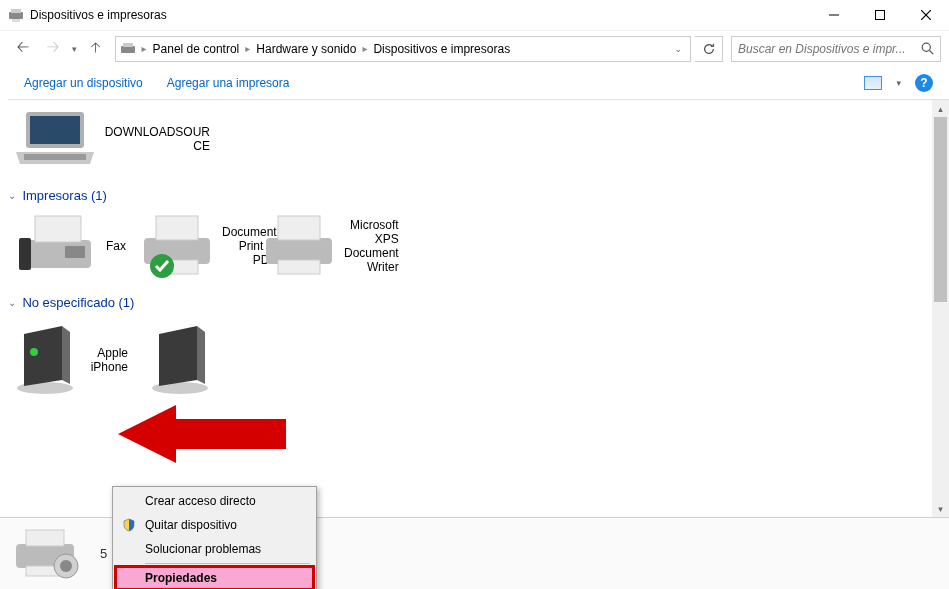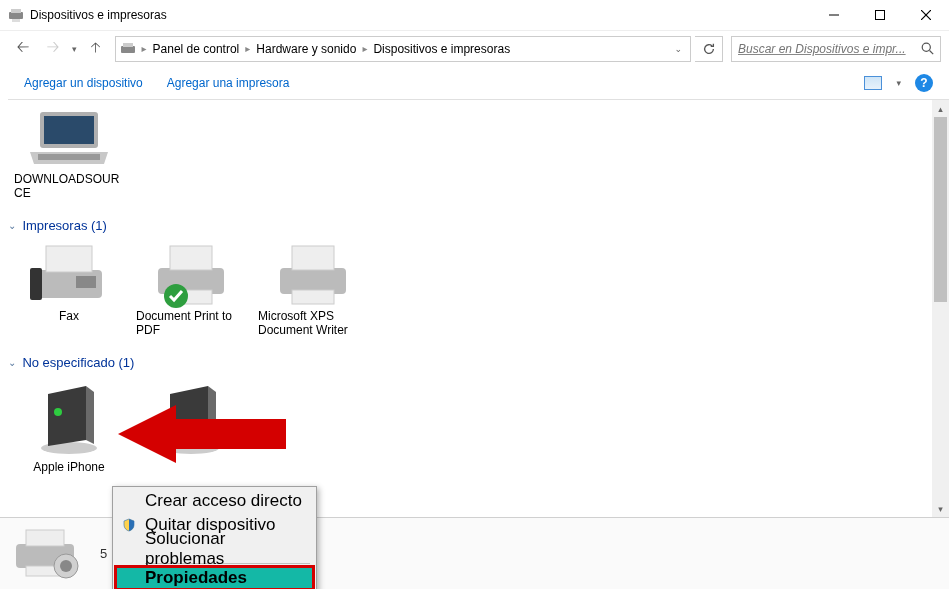--- a/index.html
+++ b/index.html
@@ -17,56 +17,56 @@
     .navbar .nav-arrow { width: 30px; height: 30px; display: flex; align-items: center; justify-content: center; color: #555; font-size: 16px; }
     .navbar .nav-arrow.disabled { color: #ccc; }
     .navbar .nav-up { width: 30px; height: 30px; display: flex; align-items: center; justify-content: center; color: #555; font-size: 14px; }
     .navbar .addr { flex: 1; height: 26px; border: 1px solid #ccc; display: flex; align-items: center; margin: 0 4px; padding: 0 4px; background: #fff; }
     .navbar .addr-icon { width: 16px; height: 16px; margin-right: 4px; }
     .navbar .addr .crumb { padding: 0 4px; cursor: default; white-space: nowrap; }
     .navbar .addr .chev { color: #888; font-size: 10px; padding: 0 2px; }
     .navbar .addr .spacer { flex: 1; }
     .navbar .refresh { width: 28px; height: 26px; border: 1px solid #ccc; border-left: none; display: flex; align-items: center; justify-content: center; margin-right: 8px; color: #555; }
     .navbar .search { width: 210px; height: 26px; border: 1px solid #ccc; display: flex; align-items: center; padding: 0 6px; color: #888; }
-    .navbar .search input { border: none; outline: none; flex: 1; font-size: 12px; color: #888; font-style: italic; text-decoration: underline; }
+    .navbar .search input { border: none; outline: none; flex: 1; font-size: 12px; color: #888; font-style: italic; }
     .navbar .search .si { color: #555; font-size: 13px; }
     .dropchev { font-size: 9px; color: #666; padding: 0 4px; }
 
     
     .toolbar { height: 34px; display: flex; align-items: center; padding: 0 16px; gap: 24px; border-bottom: 1px solid #e0e0e0; margin-left: 8px; }
     .toolbar .tb-link { color: #0066cc; cursor: default; }
     .toolbar .tb-right { margin-left: auto; display: flex; align-items: center; gap: 10px; }
     .viewbox { width: 18px; height: 14px; border: 1px solid #4a90d9; background: linear-gradient(#cfe5f7,#e8f2fb); display: inline-block; }
     .helpicon { width: 18px; height: 18px; border-radius: 50%; background: #1e88e5; color: #fff; display: inline-flex; align-items: center; justify-content: center; font-size: 12px; font-weight: bold; }
 
     
     .content { position: relative; height: calc(100% - 30px - 36px - 34px - 72px); overflow: hidden; }
     .scrollbar { position: absolute; top: 0; right: 0; width: 17px; height: 100%; background: #f0f0f0; }
     .scrollbar .sb-btn { height: 17px; display: flex; align-items: center; justify-content: center; color: #666; font-size: 9px; }
     .scrollbar .sb-thumb { position: absolute; top: 17px; left: 2px; right: 2px; height: 185px; background: #c0c0c0; }
 
     .group-header { display: flex; align-items: center; gap: 6px; padding: 4px 8px; color: #003399; font-size: 13px; }
     .group-header .gchev { font-size: 10px; color: #5a7aa0; }
 
     .items { display: flex; flex-wrap: wrap; padding: 4px 8px 12px 8px; gap: 0; }
-    .item { width: 122px; display: flex; flex-direction: column; align-items: center; text-align: left; padding: 2px; position: relative; }
+    .item { width: 122px; display: flex; flex-direction: row; align-items: center; text-align: right; padding: 2px; position: relative; }
     .item .icon { width: 96px; height: 64px; display: flex; align-items: center; justify-content: center; }
     .item .label { font-size: 12px; color: #000; margin-top: 2px; line-height: 14px; max-width: 110px; word-wrap: break-word; }
 
     
     .details { position: absolute; bottom: 0; left: 0; right: 0; height: 72px; border-top: 1px solid #d0d0d0; background: #fafafa; display: flex; align-items: center; padding: 6px 10px; gap: 12px; }
     .details .pic { width: 78px; height: 56px; }
     .details .txt { font-size: 13px; color: #333; }
 
     
     .ctxmenu { position: absolute; background: #f0f0f0; border: 1px solid #a0a0a0; box-shadow: 2px 2px 6px rgba(0,0,0,.3); width: 205px; padding: 2px; z-index: 50; }
-    .ctxmenu .row { height: 24px; display: flex; align-items: center; padding: 0 6px 0 30px; position: relative; font-size: 17px; }
+    .ctxmenu .row { height: 24px; display: flex; align-items: center; padding: 0 6px 0 30px; position: relative; font-size: 12px; }
     .ctxmenu .row .ci { position: absolute; left: 6px; width: 16px; height: 16px; display: flex; align-items: center; justify-content: center; }
     .ctxmenu .sep { height: 1px; background: #c0c0c0; margin: 2px 4px 2px 30px; }
-    .ctxmenu .row.hl { outline: 3px solid #d40000; outline-offset: -2px; background: #14b8a6; font-weight: bold; }
+    .ctxmenu .row.hl { outline: 3px solid #d40000; outline-offset: -2px; background: #f9a8d4; font-weight: bold; }
 
     
     .arrow { position: absolute; z-index: 40; pointer-events: none; }
 
     
     svg { display: block; }
   </style>
 </head>
 <body>
 

